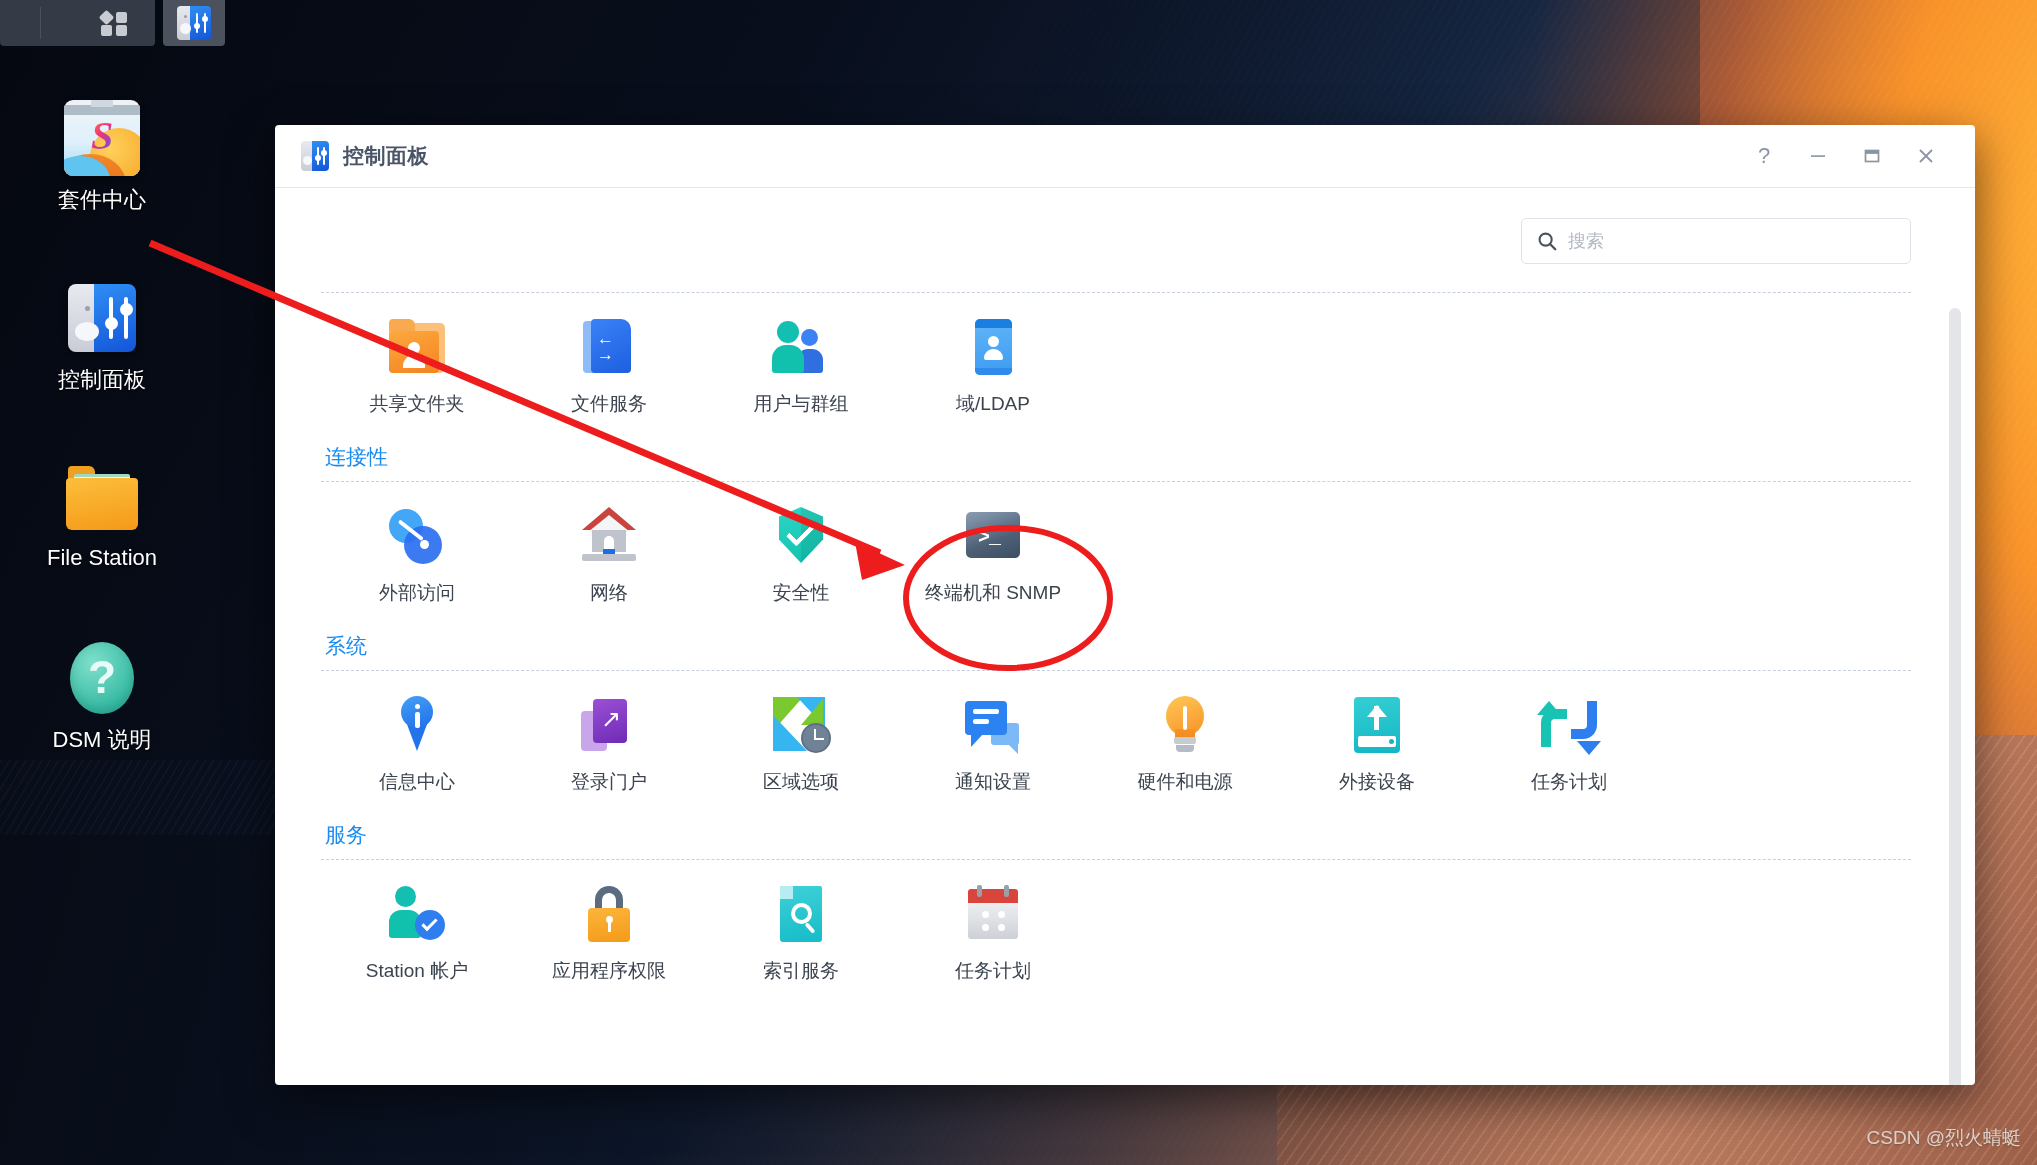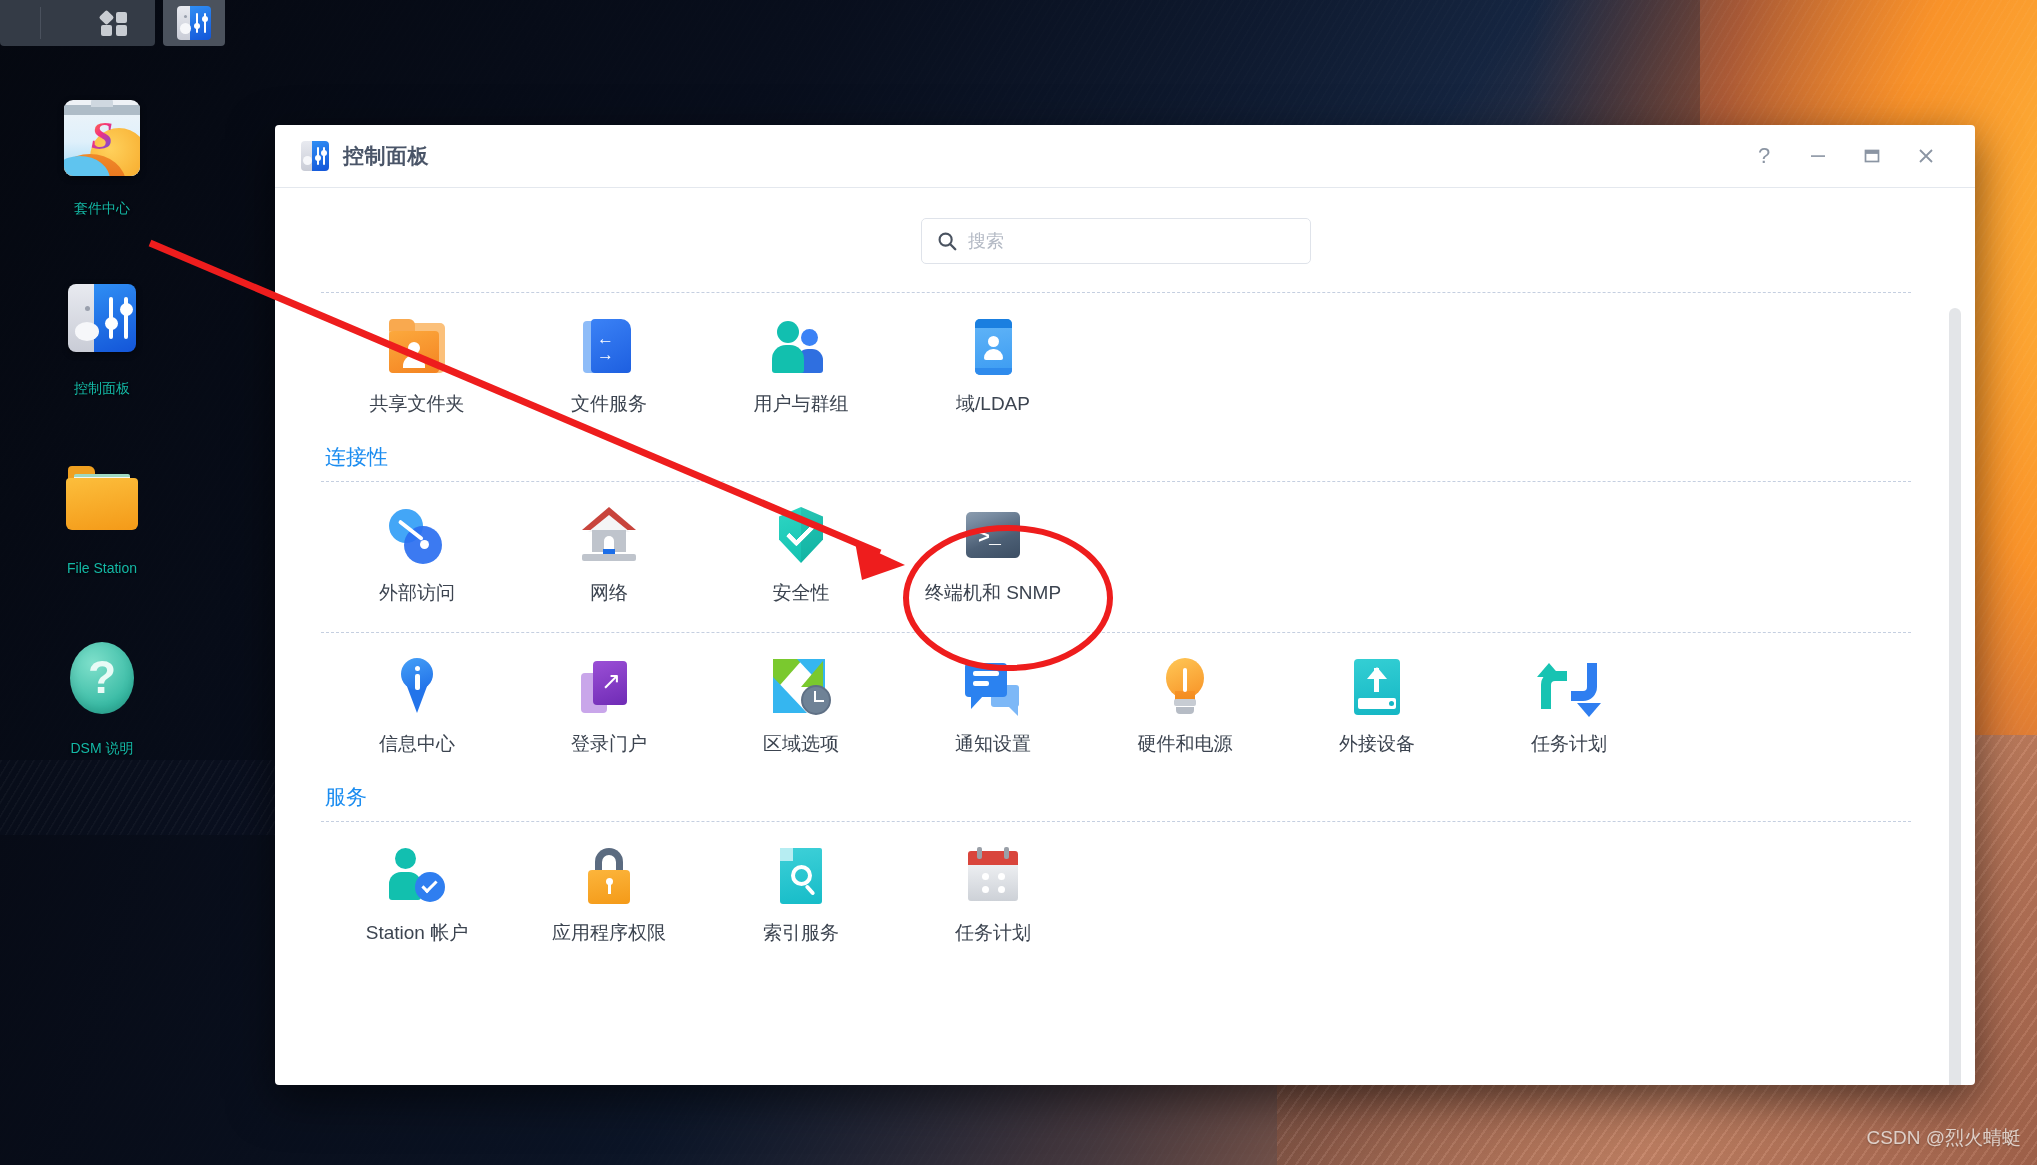--- a/index.html
+++ b/index.html
@@ -68,21 +68,21 @@
                  background:linear-gradient(180deg,#e8eaf0,#c9ccd6);}
   .cp-icon .rgt{ position:absolute; right:0; top:0; width:62%; height:100%;
                  background:linear-gradient(160deg,#2f8ef4,#1355d8);}
   .cp-icon .knob{ position:absolute; border-radius:50%; background:#f6f7fa;}
   .cp-icon .dot{ position:absolute; border-radius:50%; background:#9aa0ad;}
   .cp-icon .sl{ position:absolute; background:#ffffff; border-radius:2px;}
   .cp-icon .slk{ position:absolute; background:#ffffff; border-radius:50%;}
 
   
   .desk-icon{ position:absolute; width:160px; text-align:center; z-index:20;}
-  .desk-icon .lbl{ color:#14b8a6; font-size:14px; margin-top:24px; text-shadow:0 1px 3px rgba(0,0,0,.85);
+  .desk-icon .lbl{ color:#ffffff; font-size:22px; margin-top:9px; text-shadow:0 1px 3px rgba(0,0,0,.85);
                    white-space:nowrap;}
   .desk-art{ width:76px; height:76px; margin:0 auto; position:relative;}
 
   
   .pkg{ border-radius:9px; overflow:hidden; background:#eef2f6;
         box-shadow:0 2px 6px rgba(0,0,0,.45);}
   .pkg .handle{position:absolute;left:27px;top:-1px;width:22px;height:8px;background:#cfd8e0;border-radius:3px 3px 0 0;z-index:4;}
   .pkg .topband{position:absolute;left:0;top:5px;width:100%;height:10px;background:#aebcc7;z-index:3;}
   .pkg .body{position:absolute;left:0;top:14px;width:100%;height:62px;
              background:linear-gradient(180deg,#eaf3f9 0%,#dff0fb 45%,#9fd8f5 100%);}
@@ -124,21 +124,21 @@
   #cp-winbtns{ margin-left:auto; display:flex; align-items:center; padding-right:22px; gap:0px;}
   .wbtn{ width:54px; height:44px; display:flex; align-items:center; justify-content:center;
          color:#8b95a3; font-size:22px; cursor:default;}
   .wbtn svg{ display:block;}
   #cp-hr{ height:1px; background:#e4e8ee; flex:none;}
 
   #cp-body{ flex:1; position:relative; overflow:hidden;}
   #cp-scrollarea{ position:absolute; inset:0; padding:30px 64px 0 46px;}
 
   
-  #searchrow{ display:flex; justify-content:center; margin-bottom:28px;}
+  #searchrow{ display:flex; justify-content:flex-end; margin-bottom:28px;}
   #searchbox{ width:390px; height:46px; border:1px solid #dfe3ea; border-radius:5px;
      display:flex; align-items:center; padding:0 14px; background:#fff;}
   #searchbox .magn{ width:22px;height:22px; flex:none; margin-right:10px;}
   #searchbox input{ border:0; outline:0; font-size:18px; color:#333; width:100%;
      font-family:"Liberation Sans","DejaVu Sans",sans-serif; background:transparent;}
   #searchbox input::placeholder{ color:#b3b9c4;}
 
   .sec-head{ color:#1a8cf0; font-size:21px; margin:0 0 10px 4px;}
   .sec-rule{ height:0; border-top:1px dashed #c5cfe0; margin-bottom:18px;}
   .sec{ margin-bottom:26px;}
@@ -519,20 +519,21 @@
             <div class="art ic-term">
               <span class="scr"></span>
                 <span class="txt">&gt;_</span>
             </div>
             <div class="cap">终端机和 SNMP</div>
           </div>
         </div>
       </div>
 
       <div class="sec">
+        <div class="sec-head">系统</div>
         <div class="sec-rule"></div>
         <div class="tiles">
 
           <div class="tile">
             <div class="art ic-info">
               <span class="tip"></span>
                 <span class="pin"></span>
                 <span class="i1"></span>
                 <span class="i2"></span>
             </div>

